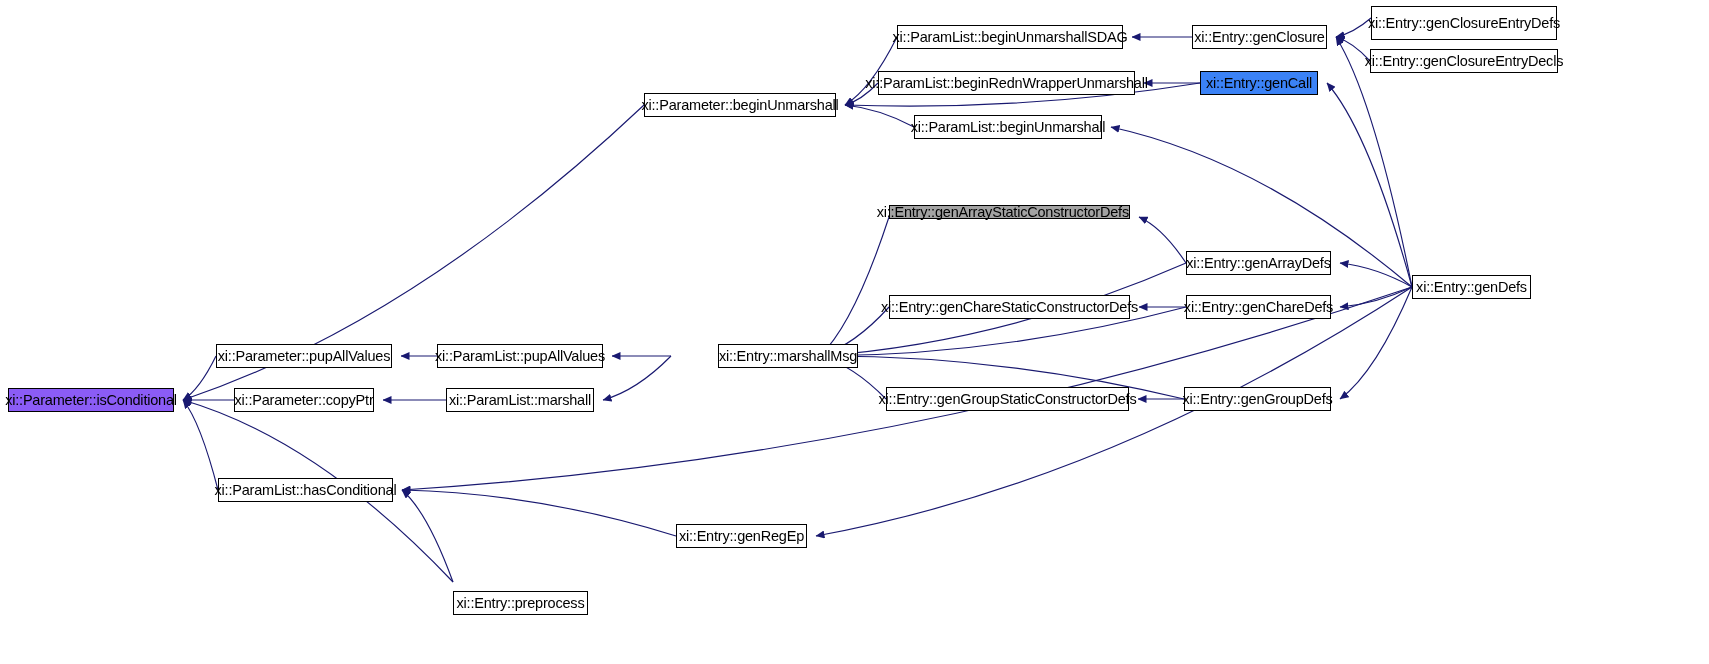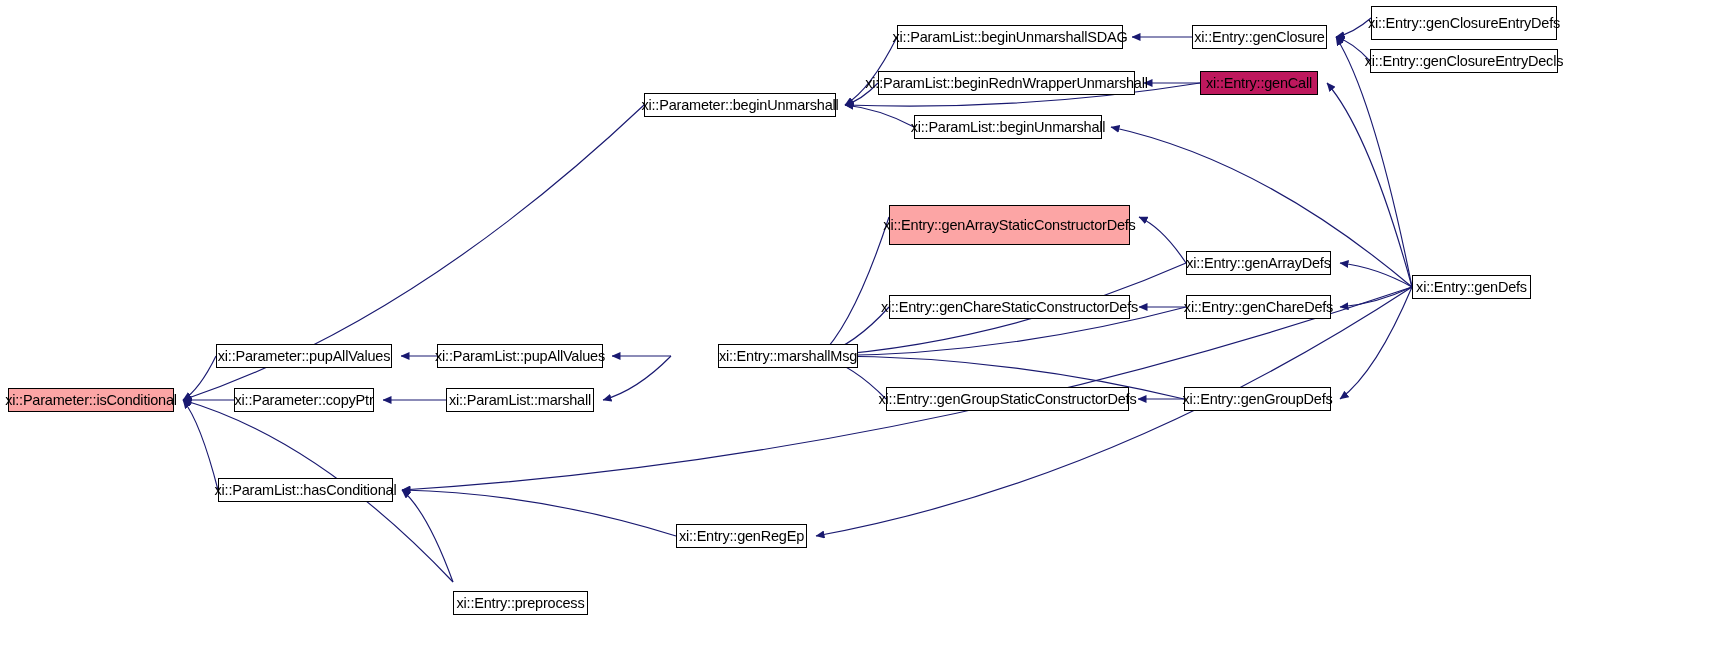--- a/index.html
+++ b/index.html
@@ -86,21 +86,21 @@
       <path d="M1184,399 Q1002,355.2114137567696 820,356" fill="none" stroke="#191970" stroke-width="1.15" marker-end="url(#arrow)"></path>
       <path d="M1186,263 Q1162.5,227.57823437335597 1139,217" fill="none" stroke="#191970" stroke-width="1.15" marker-end="url(#arrow)"></path>
       <path d="M1186,307 Q1162.5,307 1139,307" fill="none" stroke="#191970" stroke-width="1.15" marker-end="url(#arrow)"></path>
       <path d="M1184,399 Q1161,399 1138,399" fill="none" stroke="#191970" stroke-width="1.15" marker-end="url(#arrow)"></path>
       <path d="M1412,287 Q1376,267.06368676545856 1340,263" fill="none" stroke="#191970" stroke-width="1.15" marker-end="url(#arrow)"></path>
       <path d="M1412,287 Q1376,304.0154158369177 1340,307" fill="none" stroke="#191970" stroke-width="1.15" marker-end="url(#arrow)"></path>
       <path d="M1412,287 Q1376,372.30012875358614 1340,399" fill="none" stroke="#191970" stroke-width="1.15" marker-end="url(#arrow)"></path>
       <path d="M1412,287 Q1114,481.5 816,536" fill="none" stroke="#191970" stroke-width="1.15" marker-end="url(#arrow)"></path>
       <path d="M1412,287 Q1374,97.85461318477999 1336,37" fill="none" stroke="#191970" stroke-width="1.15" marker-end="url(#arrow)"></path>
     </svg>
-<div class="gnode highlight" style="left: 8px; top: 388px; width: 166px; height: 24px; border-color: rgb(0, 0, 0); background: #fca5a5;">
+<div class="gnode highlight" style="left: 8px; top: 388px; width: 166px; height: 24px; border-color: rgb(0, 0, 0); background: #8b5cf6;">
       <span>xi::Parameter::isConditional</span>
     </div>
     <div class="gnode" style="left: 216px; top: 344px; width: 176px; height: 24px; border-color: rgb(0, 0, 0); background: rgb(255, 255, 255);">
       <span>xi::Parameter::pupAllValues</span>
     </div>
     <div class="gnode" style="left: 234px; top: 388px; width: 140px; height: 24px; border-color: rgb(0, 0, 0); background: rgb(255, 255, 255);">
       <span>xi::Parameter::copyPtr</span>
     </div>
     <div class="gnode" style="left: 218px; top: 478px; width: 175px; height: 24px; border-color: rgb(0, 0, 0); background: rgb(255, 255, 255);">
       <span>xi::ParamList::hasConditional</span>
@@ -125,33 +125,33 @@
     </div>
     <div class="gnode" style="left: 878px; top: 71px; width: 257px; height: 24px; border-color: rgb(0, 0, 0); background: rgb(255, 255, 255);">
       <span>xi::ParamList::beginRednWrapperUnmarshall</span>
     </div>
     <div class="gnode" style="left: 897px; top: 25px; width: 226px; height: 24px; border-color: rgb(0, 0, 0); background: rgb(255, 255, 255);">
       <span>xi::ParamList::beginUnmarshallSDAG</span>
     </div>
     <div class="gnode" style="left: 914px; top: 115px; width: 188px; height: 24px; border-color: rgb(0, 0, 0); background: rgb(255, 255, 255);">
       <span>xi::ParamList::beginUnmarshall</span>
     </div>
-    <div class="gnode" style="left: 889px; top: 205px; width: 241px; height: 40px; border-color: rgb(0, 0, 0); background: #fca5a5;">
+    <div class="gnode" style="left: 889px; top: 205px; width: 241px; height: 14px; border-color: rgb(0, 0, 0); background: #a3a3a3; justify-content: flex-end;">
       <span>xi::Entry::genArrayStaticConstructorDefs</span>
     </div>
     <div class="gnode" style="left: 889px; top: 295px; width: 241px; height: 24px; border-color: rgb(0, 0, 0); background: rgb(255, 255, 255);">
       <span>xi::Entry::genChareStaticConstructorDefs</span>
     </div>
     <div class="gnode" style="left: 886px; top: 387px; width: 243px; height: 24px; border-color: rgb(0, 0, 0); background: rgb(255, 255, 255);">
       <span>xi::Entry::genGroupStaticConstructorDefs</span>
     </div>
     <div class="gnode" style="left: 1192px; top: 25px; width: 135px; height: 24px; border-color: rgb(0, 0, 0); background: rgb(255, 255, 255);">
       <span>xi::Entry::genClosure</span>
     </div>
-    <div class="gnode" style="left: 1200px; top: 71px; width: 118px; height: 24px; border-color: rgb(0, 0, 0); background: #be185d;">
+    <div class="gnode" style="left: 1200px; top: 71px; width: 118px; height: 24px; border-color: rgb(0, 0, 0); background: #3b82f6;">
       <span>xi::Entry::genCall</span>
     </div>
     <div class="gnode" style="left: 1186px; top: 251px; width: 145px; height: 24px; border-color: rgb(0, 0, 0); background: rgb(255, 255, 255);">
       <span>xi::Entry::genArrayDefs</span>
     </div>
     <div class="gnode" style="left: 1186px; top: 295px; width: 145px; height: 24px; border-color: rgb(0, 0, 0); background: rgb(255, 255, 255);">
       <span>xi::Entry::genChareDefs</span>
     </div>
     <div class="gnode" style="left: 1184px; top: 387px; width: 147px; height: 24px; border-color: rgb(0, 0, 0); background: rgb(255, 255, 255);">
       <span>xi::Entry::genGroupDefs</span>

